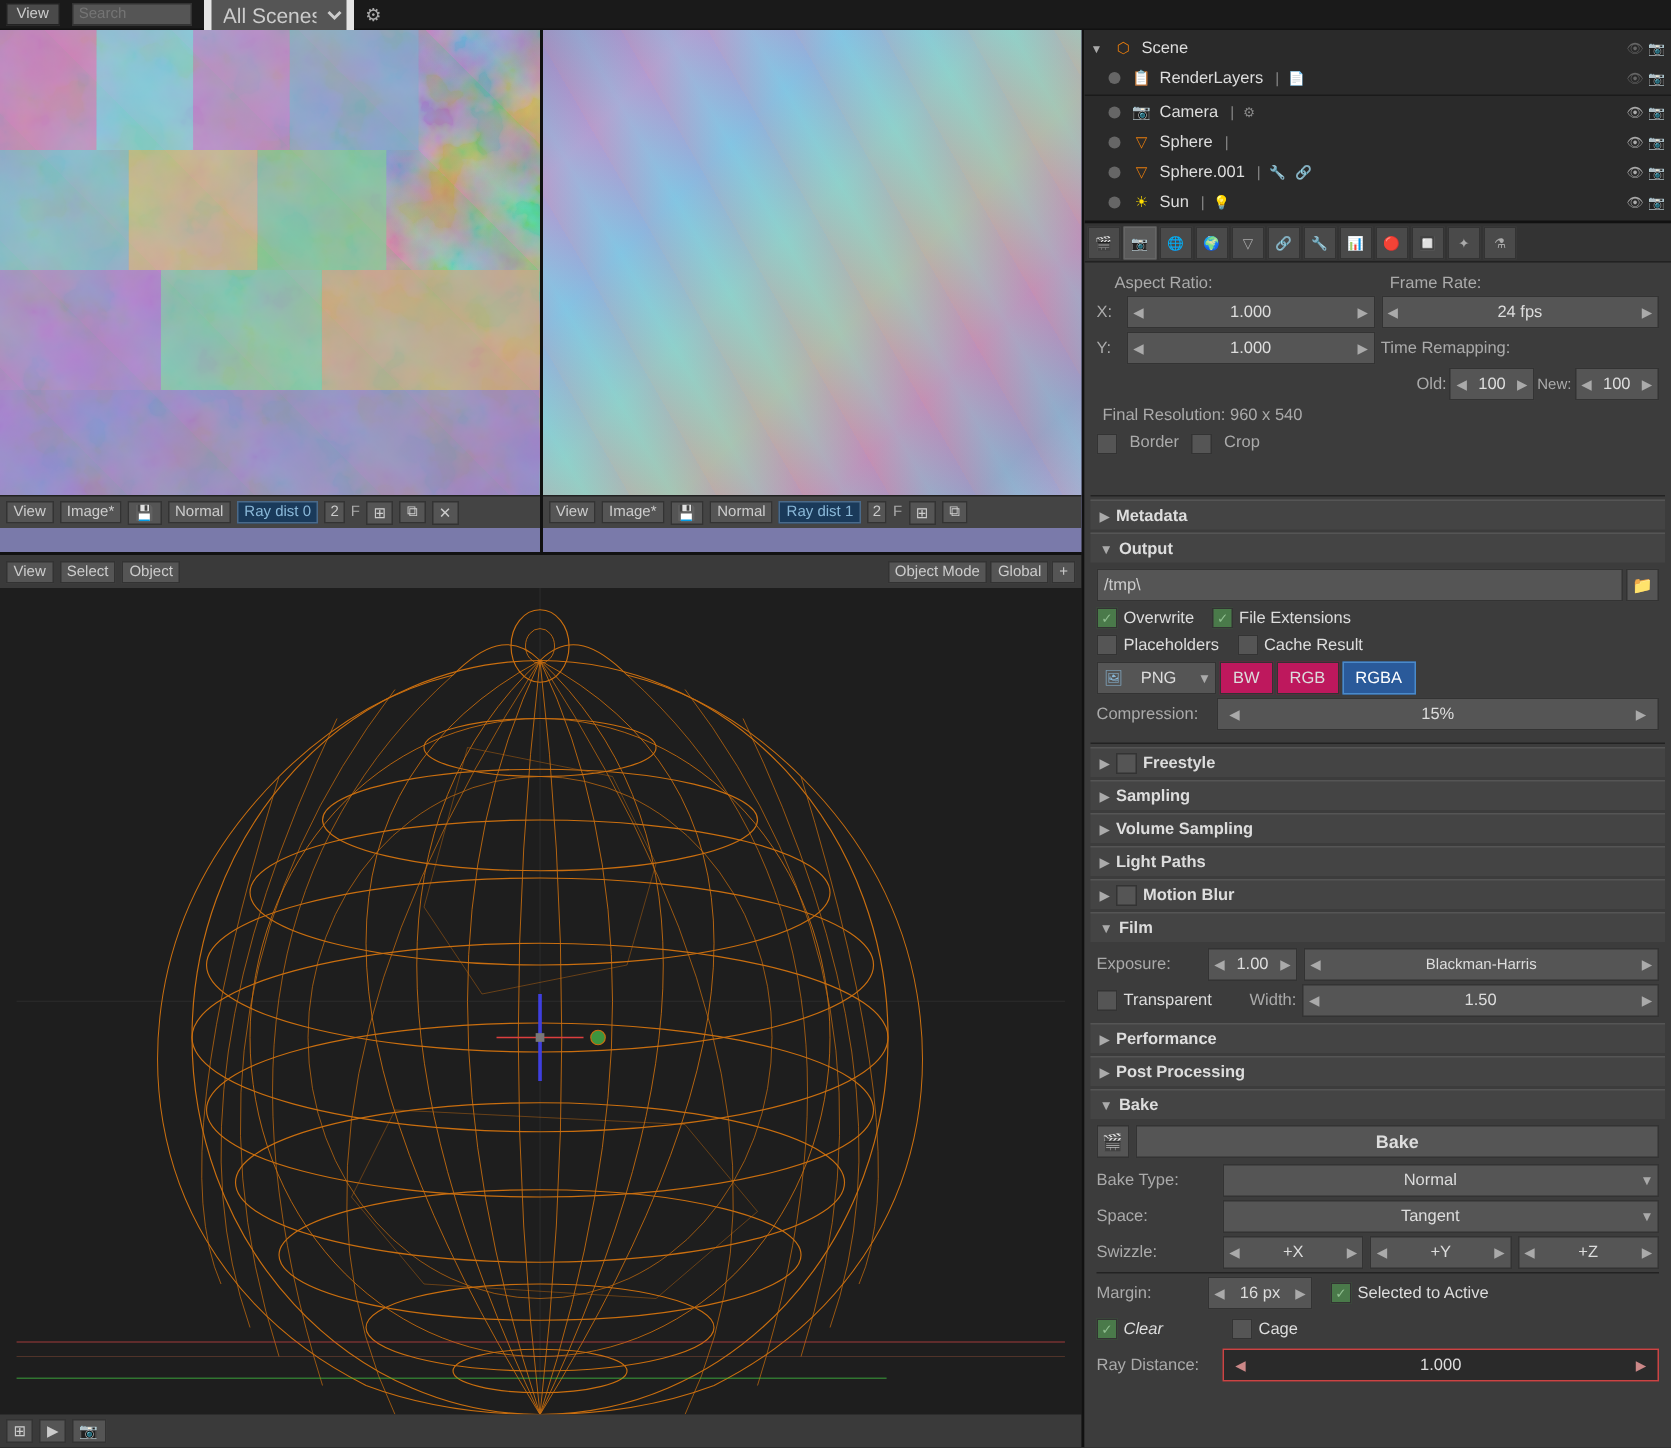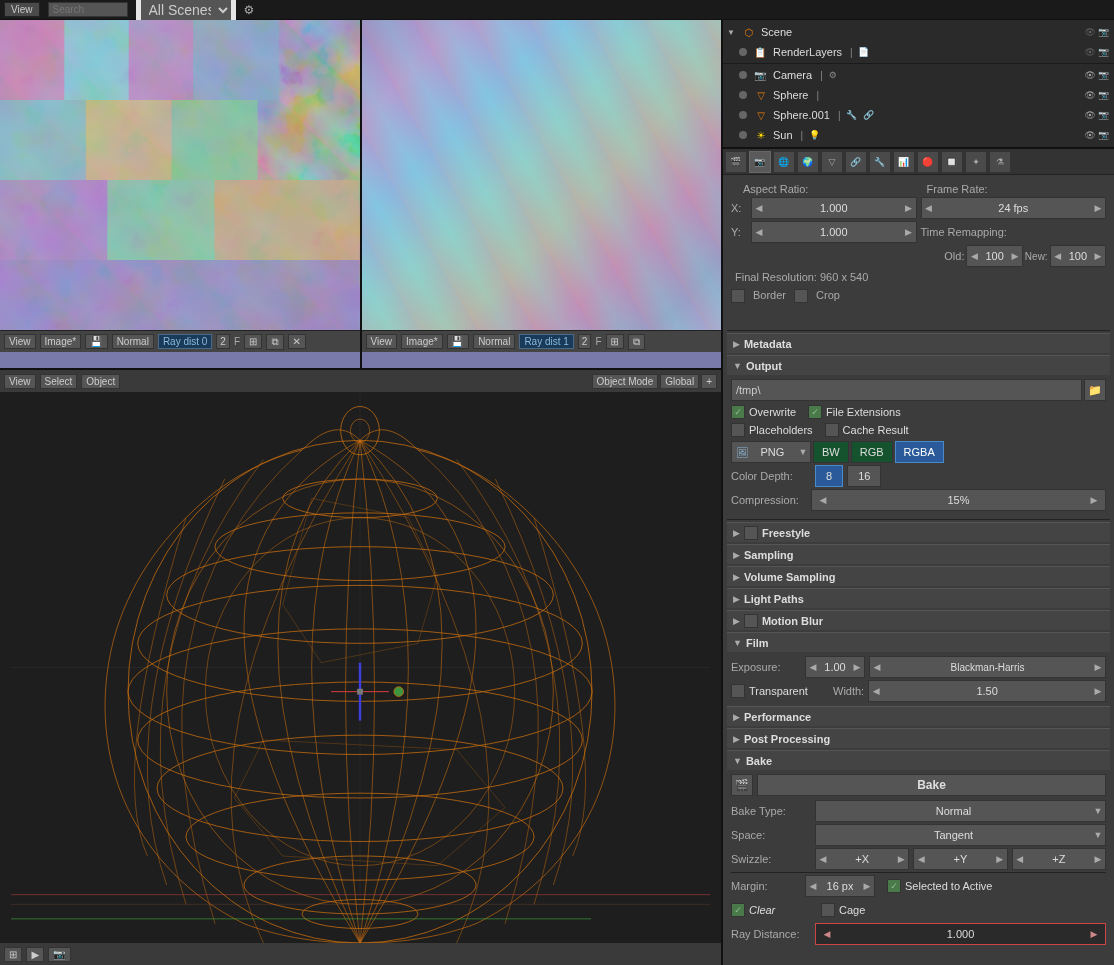--- a/index.html
+++ b/index.html
@@ -332,21 +332,21 @@
 
     
     .format-row {
       display: flex;
       align-items: center;
       gap: 2px;
       margin-bottom: 2px;
       height: 22px;
     }
     .format-btn {
-      background: #14532d;
+      background: #be185d;
       border: 1px solid #333;
       color: #ddd;
       font-size: 11px;
       padding: 1px 8px;
       height: 22px;
       cursor: pointer;
     }
     .format-btn.active-blue {
       background: #2a5a9a;
       border-color: #4a8aca;
@@ -834,25 +834,20 @@
           <div class="field-with-arrows" style="min-width:80px;">
             <span style="font-size:10px;margin-left:4px;color:#8ab8d8;">🖼</span>
             <span class="field-value">PNG</span>
             <span class="field-arrow">▼</span>
           </div>
           <button class="format-btn">BW</button>
           <button class="format-btn">RGB</button>
           <button class="format-btn active-blue">RGBA</button>
         </div>
 
-        <div class="color-depth-row">
-          <span class="cd-label">Color Depth:</span>
-          <button class="cd-btn active">8</button>
-          <button class="cd-btn">16</button>
-        </div>
 
         <div class="compression-row">
           <span class="comp-label">Compression:</span>
           <div class="field-with-arrows comp-field">
             <span class="field-arrow">◀</span>
             <span class="field-value">15%</span>
             <span class="field-arrow">▶</span>
           </div>
         </div>
       </div>

